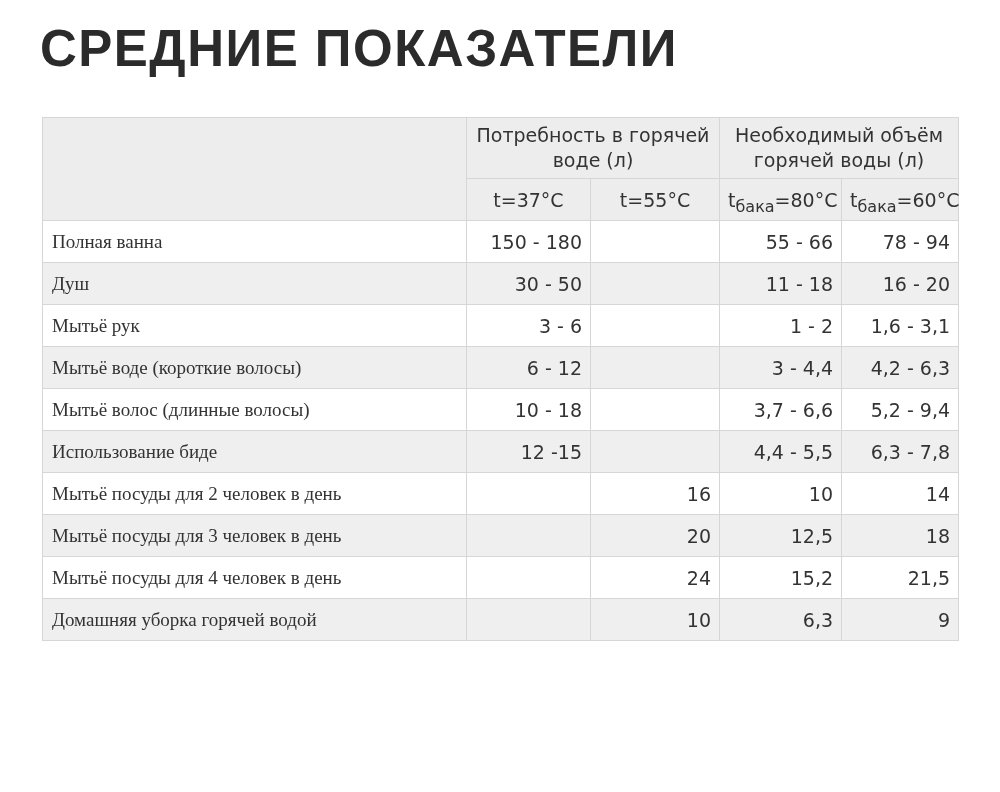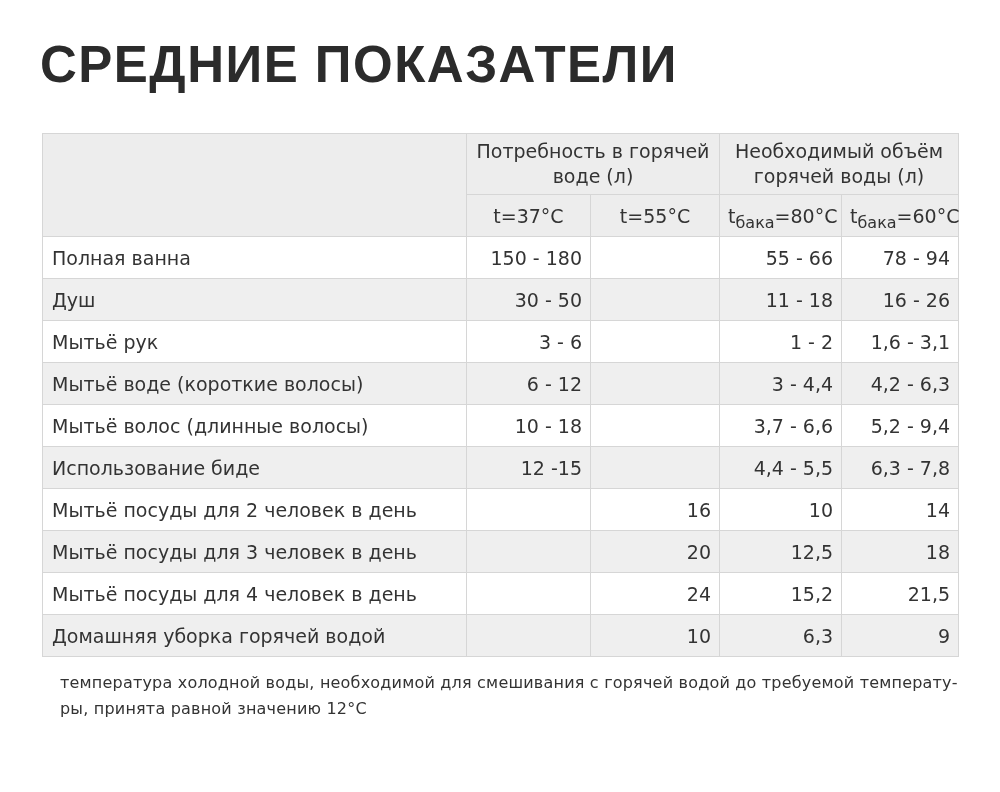--- a/index.html
+++ b/index.html
@@ -7,21 +7,21 @@
     padding: 0;
     background: #ffffff;
     width: 1000px;
     height: 792px;
     overflow: hidden;
   }
   .page {
     box-sizing: border-box;
     width: 1000px;
     height: 745px;
-    padding: 36px 40px 0 40px;
+    padding: 20px 40px 0 40px;
     font-family: "DejaVu Sans", sans-serif;
     color: #333333;
   }
   
   h1.title {
     margin: 0 0 40px 0;
     font-family: "Liberation Sans", sans-serif;
     font-weight: 700;
     font-size: 51px;
     line-height: 57px;
@@ -51,20 +51,21 @@
   .group-row th { height: 60px; line-height: 25px; }
   .sub-row th  { height: 41px; }
   sub.sb {
     font-size: 16px;
     line-height: 0;
   }
   tbody td { height: 41px; }
   tbody td.lbl {
     text-align: left;
     padding-left: 9px;
+    font-family: Liberation Serif, serif;
   }
   tbody td.val { text-align: right; }
   tbody tr:nth-child(even) td { background: #efefef; }
   tbody tr:nth-child(odd)  td { background: #ffffff; }
   
   p.footnote {
     margin: 13px 0 0 20px;
     font-size: 16px;
     line-height: 26px;
     letter-spacing: 0.2px;
@@ -107,21 +108,21 @@
         <td class="val">150 - 180</td>
         <td class="val"></td>
         <td class="val">55 - 66</td>
         <td class="val">78 - 94</td>
       </tr>
       <tr>
         <td class="lbl">Душ</td>
         <td class="val">30 - 50</td>
         <td class="val"></td>
         <td class="val">11 - 18</td>
-        <td class="val">16 - 26</td>
+        <td class="val">16 - 20</td>
       </tr>
       <tr>
         <td class="lbl">Мытьё рук</td>
         <td class="val">3 - 6</td>
         <td class="val"></td>
         <td class="val">1 - 2</td>
         <td class="val">1,6 - 3,1</td>
       </tr>
       <tr>
         <td class="lbl">Мытьё воде (короткие волосы)</td>
@@ -168,18 +169,14 @@
       <tr>
         <td class="lbl">Домашняя уборка горячей водой</td>
         <td class="val"></td>
         <td class="val">10</td>
         <td class="val">6,3</td>
         <td class="val">9</td>
       </tr>
     </tbody>
   </table>
 
-  <p class="footnote">
-    <span>температура холодной воды, необходимой для смешивания с горячей водой до требуемой температу-</span><br>
-    <span>ры, принята равной значению 12°C</span>
-  </p>
 
 </div>
 
 </body></html>

